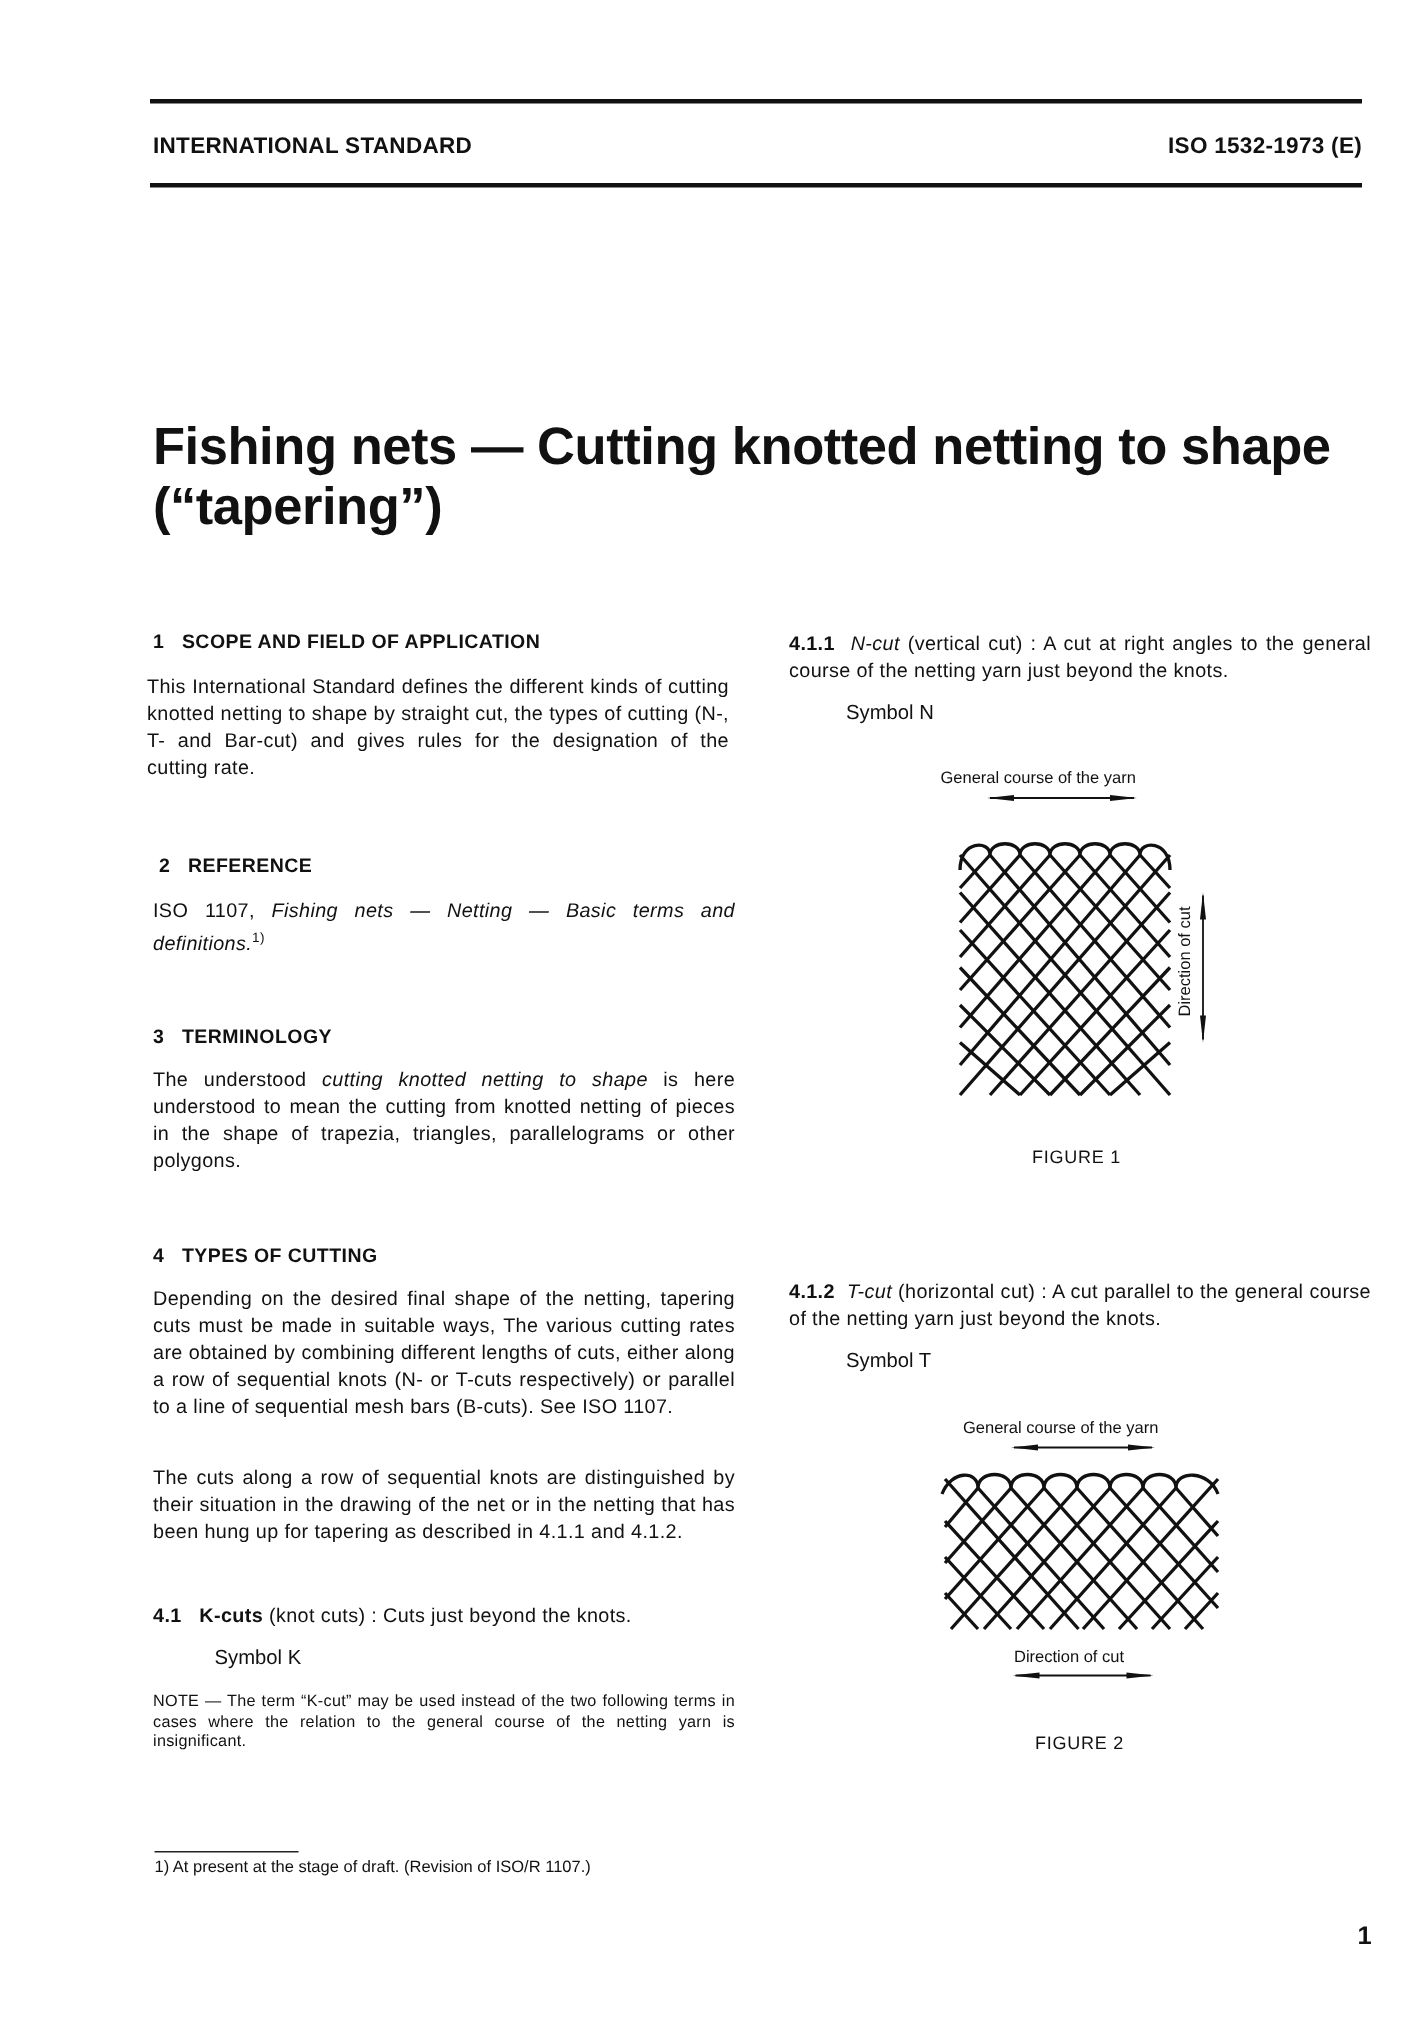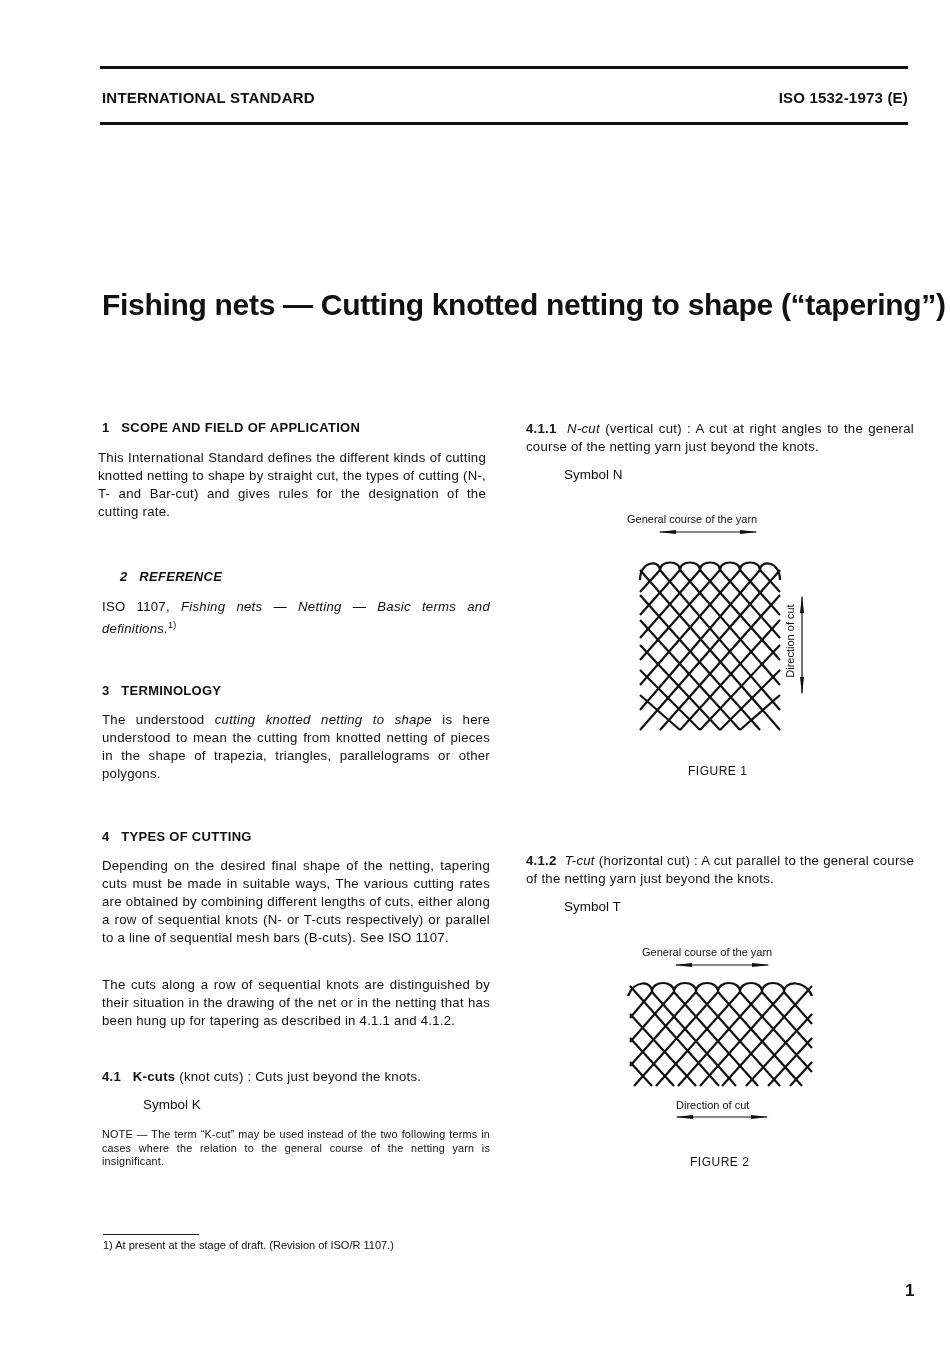--- a/index.html
+++ b/index.html
@@ -1,19 +1,19 @@
 <!DOCTYPE html>
 <html><head>
 <meta charset="utf-8">
 <style>
   html, body { margin: 0; padding: 0; background: #fff; }
   body { width: 950px; height: 1346px; position: relative; overflow: hidden; color: #111; font-family: "Liberation Sans", sans-serif; }
   .rule { position: absolute; left: 100px; width: 808px; height: 3px; background: #111; }
   .hdr { position: absolute; top: 89px; font-size: 15px; font-weight: bold; letter-spacing: 0.2px; }
-  .title { position: absolute; top: 288px; left: 102px; font-size: 30px; font-weight: bold; letter-spacing: -0.3px; }
+  .title { position: absolute; top: 278px; left: 102px; font-size: 35px; font-weight: bold; letter-spacing: -0.3px; }
   .h { font-weight: bold; font-size: 13px; letter-spacing: 0.3px; position: absolute; }
   .p { position: absolute; text-align: justify; width: 388px; font-size: 13.2px; line-height: 18px; letter-spacing: 0.25px; }
   .p i { font-style: italic; }
   .note { position: absolute; width: 388px; text-align: justify; font-size: 10.8px; line-height: 13.5px; letter-spacing: 0.2px; }
   .sym { position: absolute; font-size: 13.5px; }
   .caption { position: absolute; font-size: 12px; letter-spacing: 0.5px; }
   .fig-label { position: absolute; font-size: 11px; }
   .footrule { position: absolute; left: 103px; top: 1234px; width: 96px; height: 1px; background: #222; }
   .footnote { position: absolute; left: 103px; top: 1239px; font-size: 11px; }
   .pageno { position: absolute; left: 905px; top: 1281px; font-size: 17px; font-weight: bold; }
@@ -25,21 +25,21 @@
 <div class="rule" style="top:66px;"></div>
 <div class="hdr" style="left:102px;text-align:right;">INTERNATIONAL STANDARD</div>
 <div class="hdr" style="right:42px;">ISO 1532-1973 (E)</div>
 <div class="rule" style="top:122px;"></div>
 
 <div class="title">Fishing nets — Cutting knotted netting to shape (“tapering”)</div>
 
 <div class="h" style="left:102px;top:420px;white-space:pre;">1   SCOPE AND FIELD OF APPLICATION</div>
 <div class="p" style="left:98px;top:449px;">This International Standard defines the different kinds of cutting knotted netting to shape by straight cut, the types of cutting (N-, T- and Bar-cut) and gives rules for the designation of the cutting rate.</div>
 
-<div class="h" style="left:120px;top:569px;white-space:pre;font-style:italic;">2   REFERENCE</div>
+<div class="h" style="left:106px;top:569px;white-space:pre;">2   REFERENCE</div>
 <div class="p" style="left:102px;top:598px;">
   <span>ISO 1107, </span><i>Fishing nets — Netting — Basic terms and definitions.</i><sup style="font-size:9px;">1)</sup>
 </div>
 
 <div class="h" style="left:102px;top:683px;white-space:pre;">3   TERMINOLOGY</div>
 <div class="p" style="left:102px;top:711px;">
   <span>The understood </span><i>cutting knotted netting to shape</i><span> is here understood to mean the cutting from knotted netting of pieces in the shape of trapezia, triangles, parallelograms or other polygons.</span>
 </div>
 
 <div class="h" style="left:102px;top:829px;white-space:pre;">4   TYPES OF CUTTING</div>

